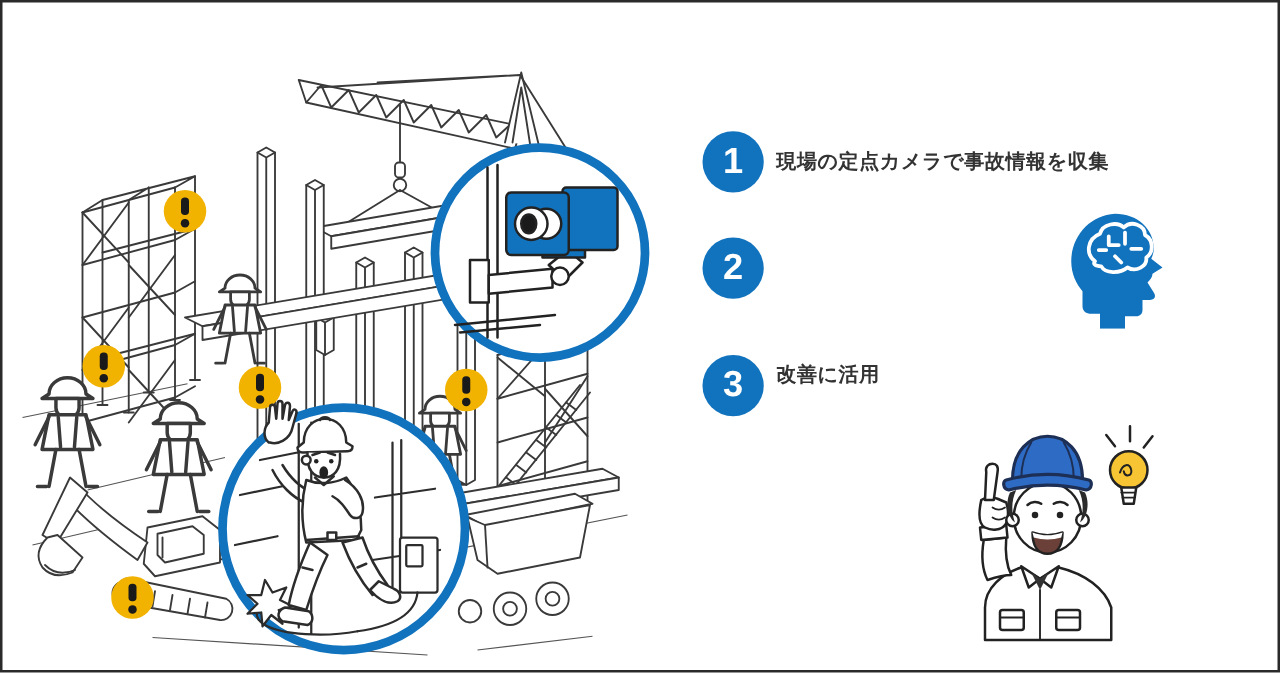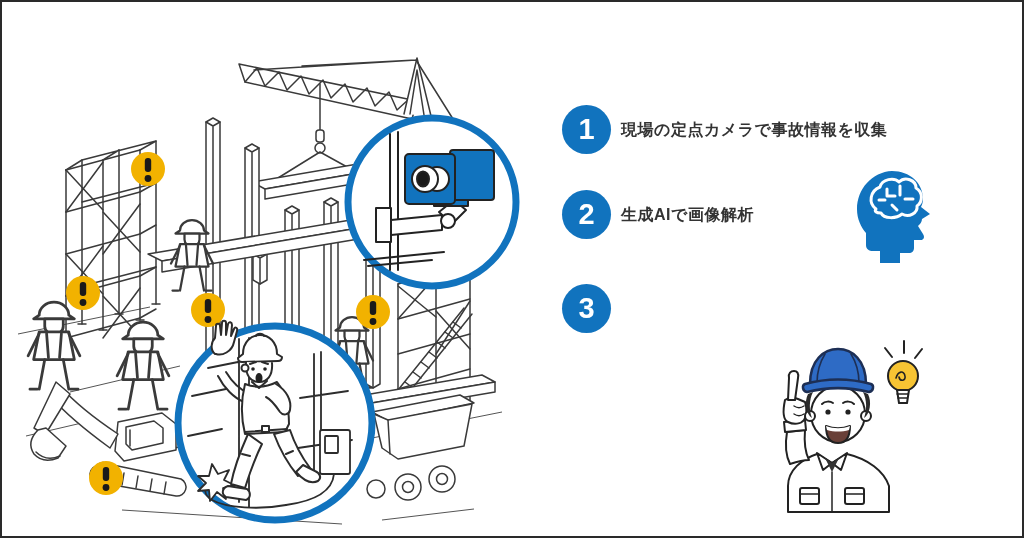--- a/index.html
+++ b/index.html
@@ -207,26 +207,26 @@
     </g>
   </svg>
 
   <div class="step" id="step1">
     <div class="step-num">1</div>
     <div class="step-text">現場の定点カメラで事故情報を収集</div>
   </div>
 
   <div class="step" id="step2">
     <div class="step-num">2</div>
-    <div class="step-text">生成AIで画像解析</div>
   </div>
 
   <div class="step" id="step3">
     <div class="step-num">3</div>
     <div class="step-text">
+      <div>改善に活用</div>
     </div>
   </div>
 
   <div class="brain-wrap">
     <svg viewBox="0 0 86 94" width="86" height="94">
       <path fill="var(--primary-blue)" d="M40 2 C20 3 5 20 5 40 C5 50 9 58 14 64 L14 76 C14 80 17 82 21 82 L28 82 L28 94 L48 94 L48 84 L57 84 C60 84 62 82 62 79 L62 71 L68 71 C72 71 73 68 71 65 L66 57 C68 55 70 53 70 50 L78 45 L69 38 C70 36 71 33 71 30 C71 14 58 2 40 2 Z"></path>
       <path d="M24 40 C16 34 18 22 28 18 C30 10 42 8 47 13 C53 7 64 11 64 19 C71 23 71 33 65 37 C66 44 57 49 50 45 C44 50 32 50 29 44 C24 44 22 42 24 40 Z" stroke="#fff" stroke-width="3" fill="none" stroke-linejoin="round"></path>
       <path d="M35 20 l0 7 M35 27 l8 0 M48 17 l0 9 M53 30 l8 0 M40 36 l5 5 M27 31 l6 0" stroke="#fff" stroke-width="3" fill="none" stroke-linecap="round"></path>
     </svg>
   </div>

